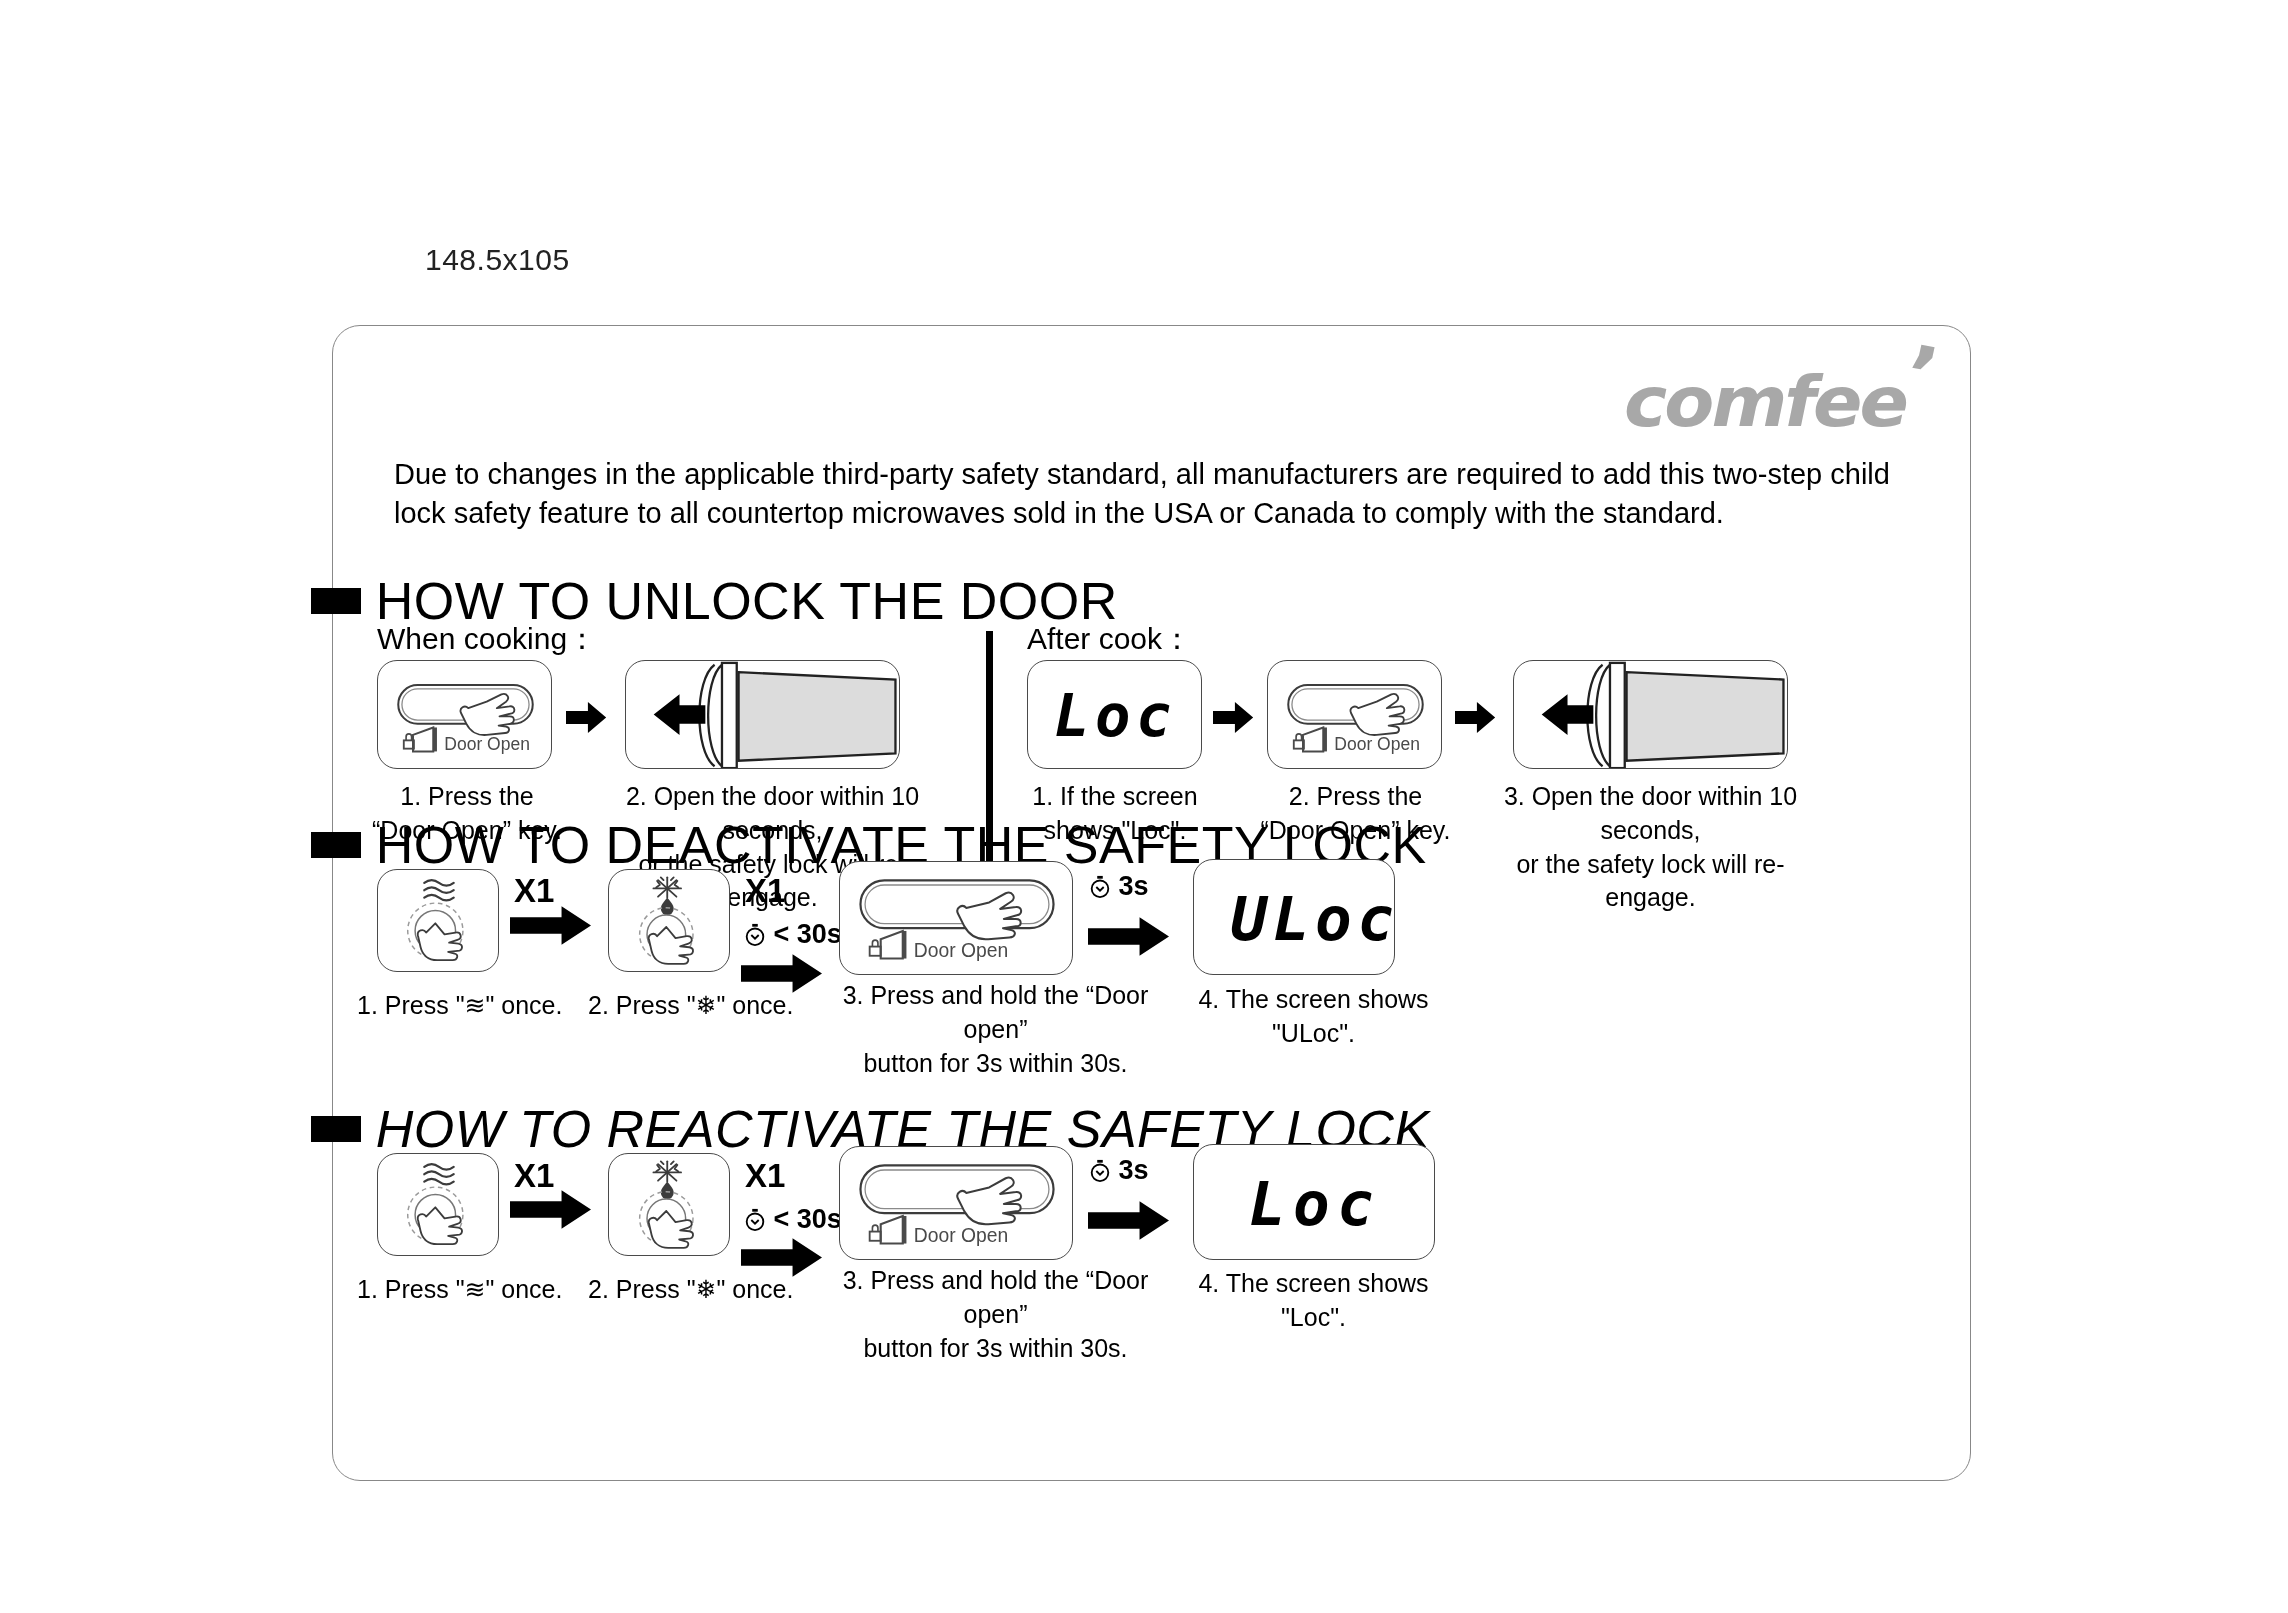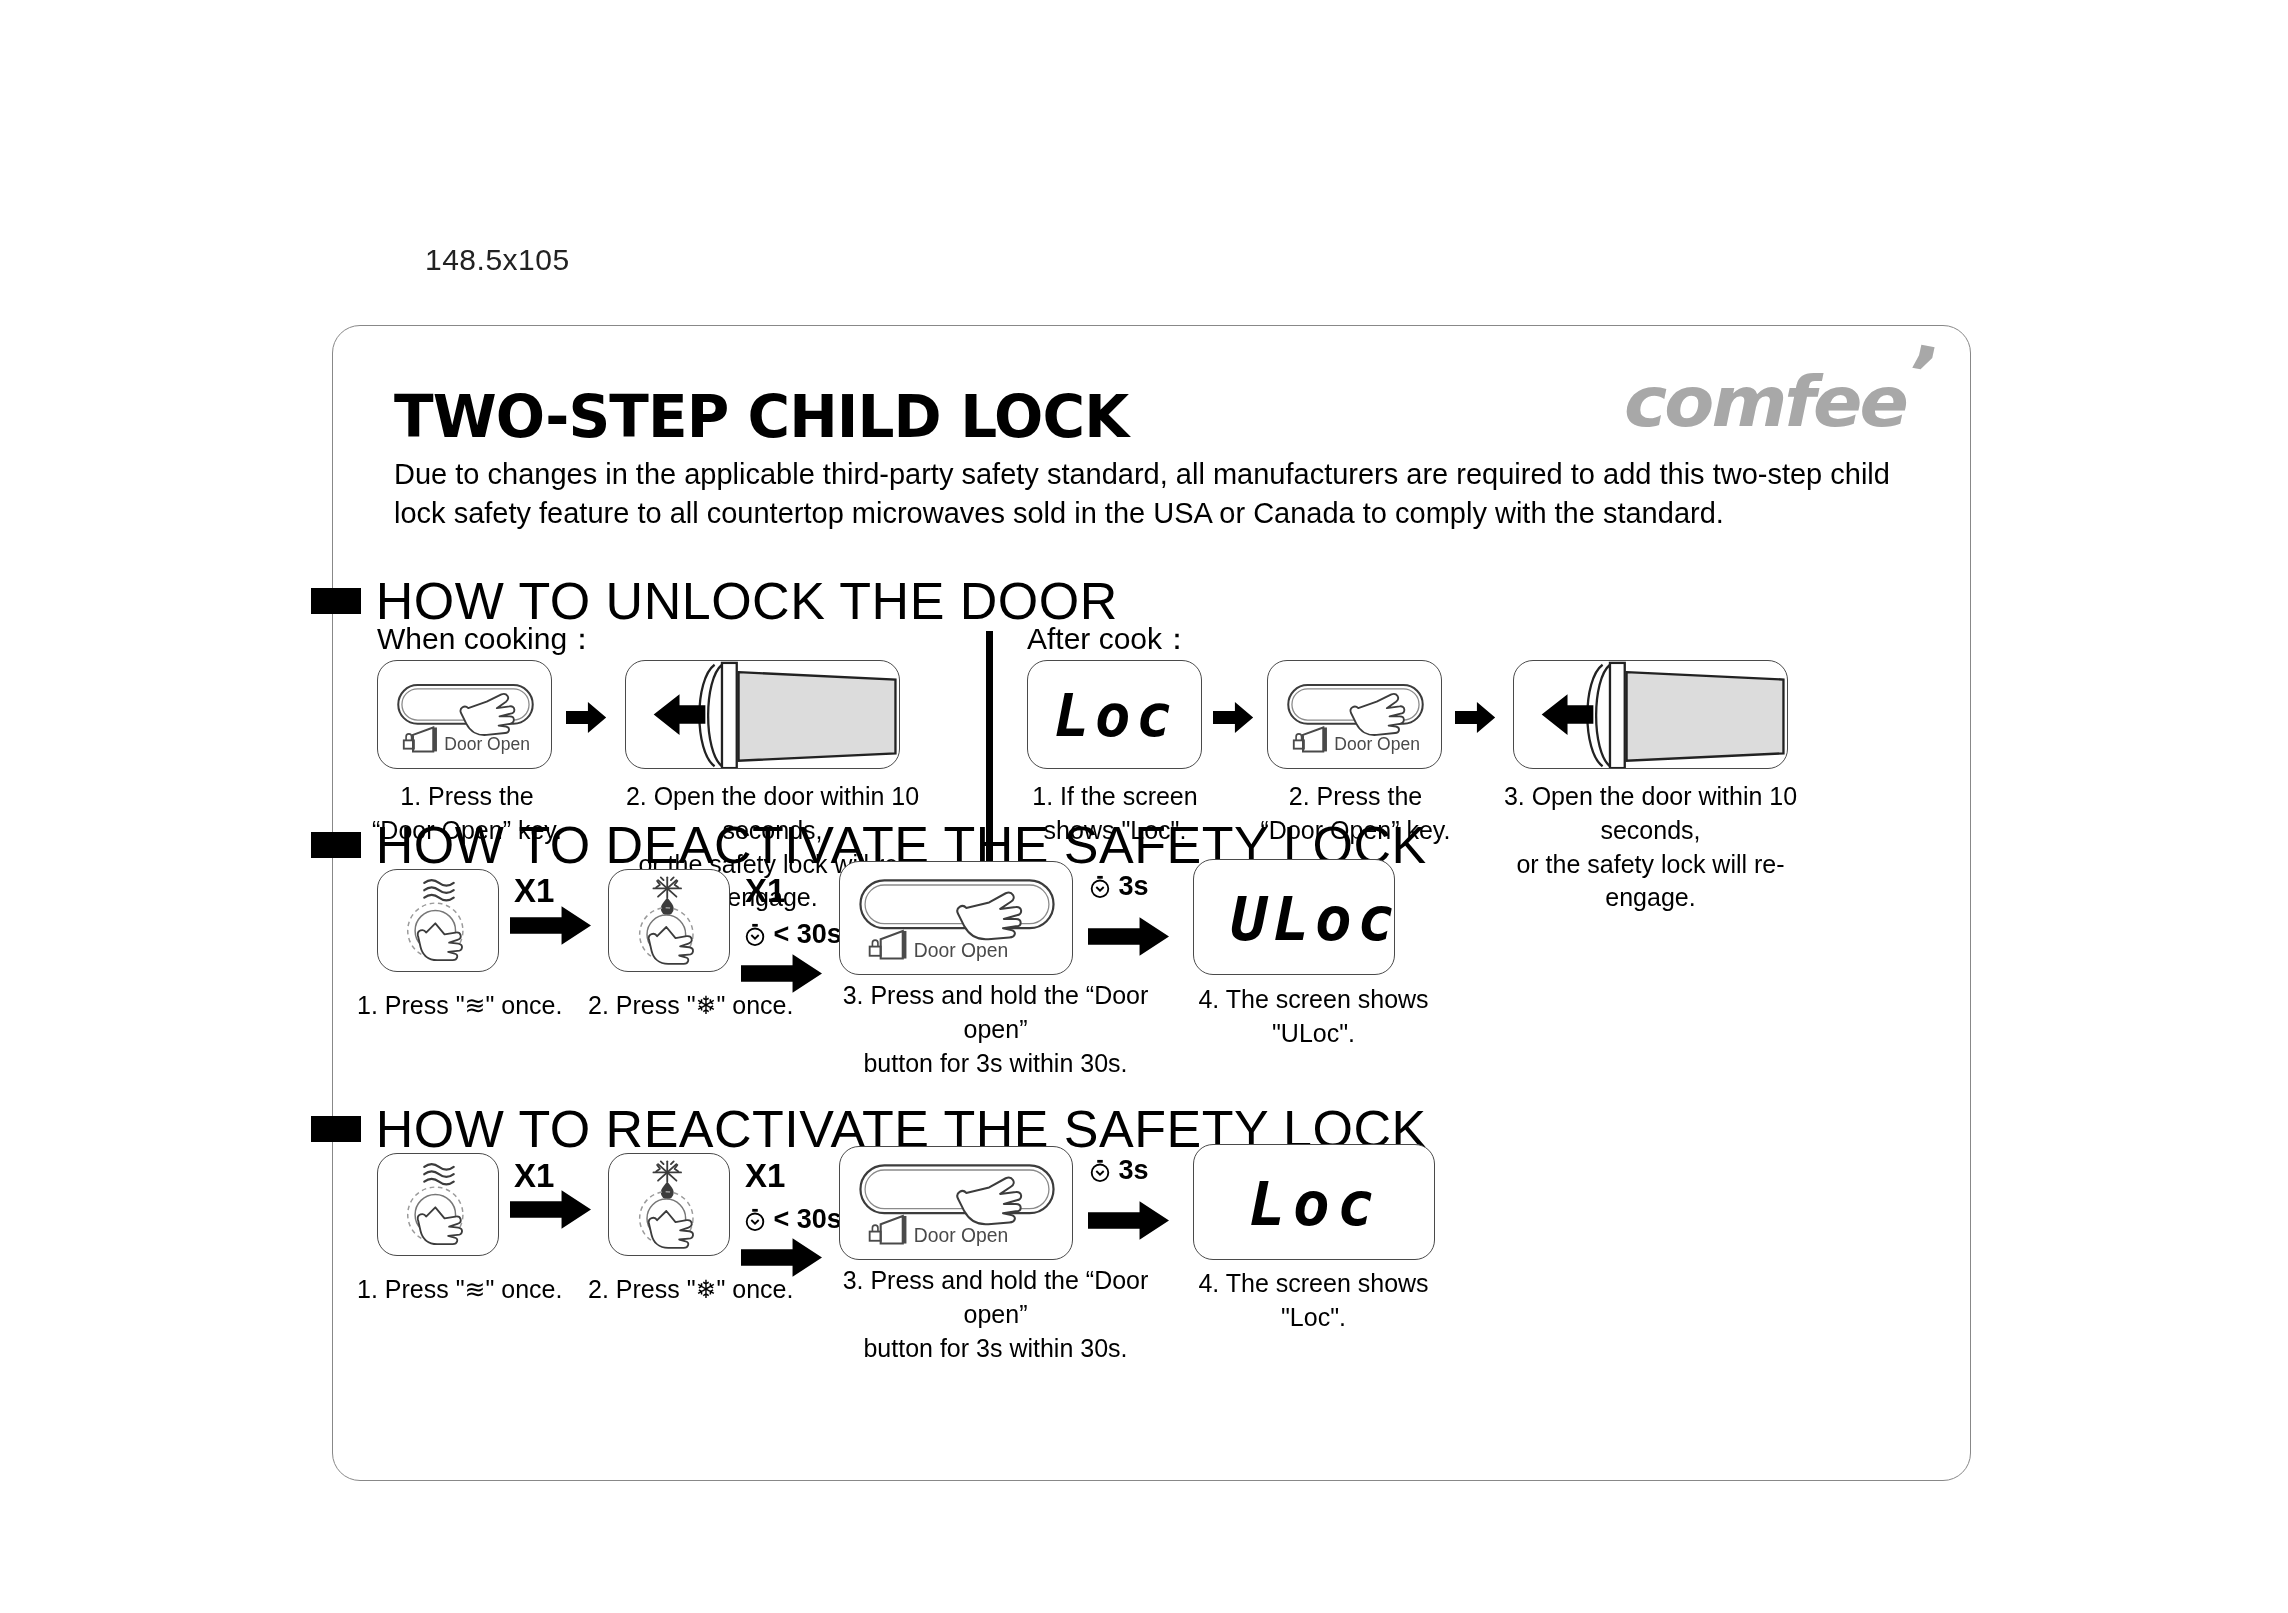--- a/index.html
+++ b/index.html
@@ -77,21 +77,20 @@
 <body>
 
 <div class="dim-label">148.5x105</div>
 
 <div class="card">
 
   <div class="logo">
     <span>comfee</span><span class="swoosh">’</span>
   </div>
 
-  <div class="title">TWO-STEP CHILD LOCK</div>
   <div class="intro">Due to changes in the applicable third-party safety standard, all manufacturers are required to add this two-step child lock safety feature to all countertop microwaves sold in the USA or Canada to comply with the standard.</div>
 
   <div class="sec-head" style="left:-22px;top:245px;">
     <span class="sec-bullet"></span>
     <span class="sec-title">HOW TO UNLOCK THE DOOR</span>
   </div>
 
   <div class="subhead" style="left:44px;top:293px;">When cooking：</div>
   <div class="subhead" style="left:694px;top:293px;">After cook：</div>
 
@@ -281,21 +280,21 @@
     <svg width="81" height="39" viewBox="0 0 88 42">
         <path d="M0 12 h56 V0 l32 21 l-32 21 V30 H0 z" fill="#000"></path>
       </svg>
   </div>
 
   <div class="panel" style="left:860px;top:533px;width:202px;height:116px;">
     <div class="seg" style="left:0;top:0;width:242px;height:116px;display:flex;align-items:center;justify-content:center;font-size:61px;letter-spacing:5.5px;font-style:italic;">ULoc</div>
   </div>
   <div class="caption" style="left:845px;top:657px;width:271px;">4. The screen shows "ULoc".</div>
 
-  <div class="sec-head" style="left:-22px;top:773px;">
+  <div class="sec-head" style="left:-22px;top:773px;font-style:italic;">
     <span class="sec-bullet"></span>
     <span class="sec-title">HOW TO REACTIVATE THE SAFETY LOCK</span>
   </div>
 
   <div class="panel" style="left:44px;top:827px;width:122px;height:103px;">
     <svg viewBox="0 0 132 112" width="122" height="103">
       <g fill="none" stroke="#3c3c3c" stroke-width="2.4" stroke-linecap="round">
         <path d="M50 14 q8 -6 16 0 t16 0"></path>
         <path d="M50 22 q8 -6 16 0 t16 0"></path>
         <path d="M50 30 q8 -6 16 0 t16 0"></path>

